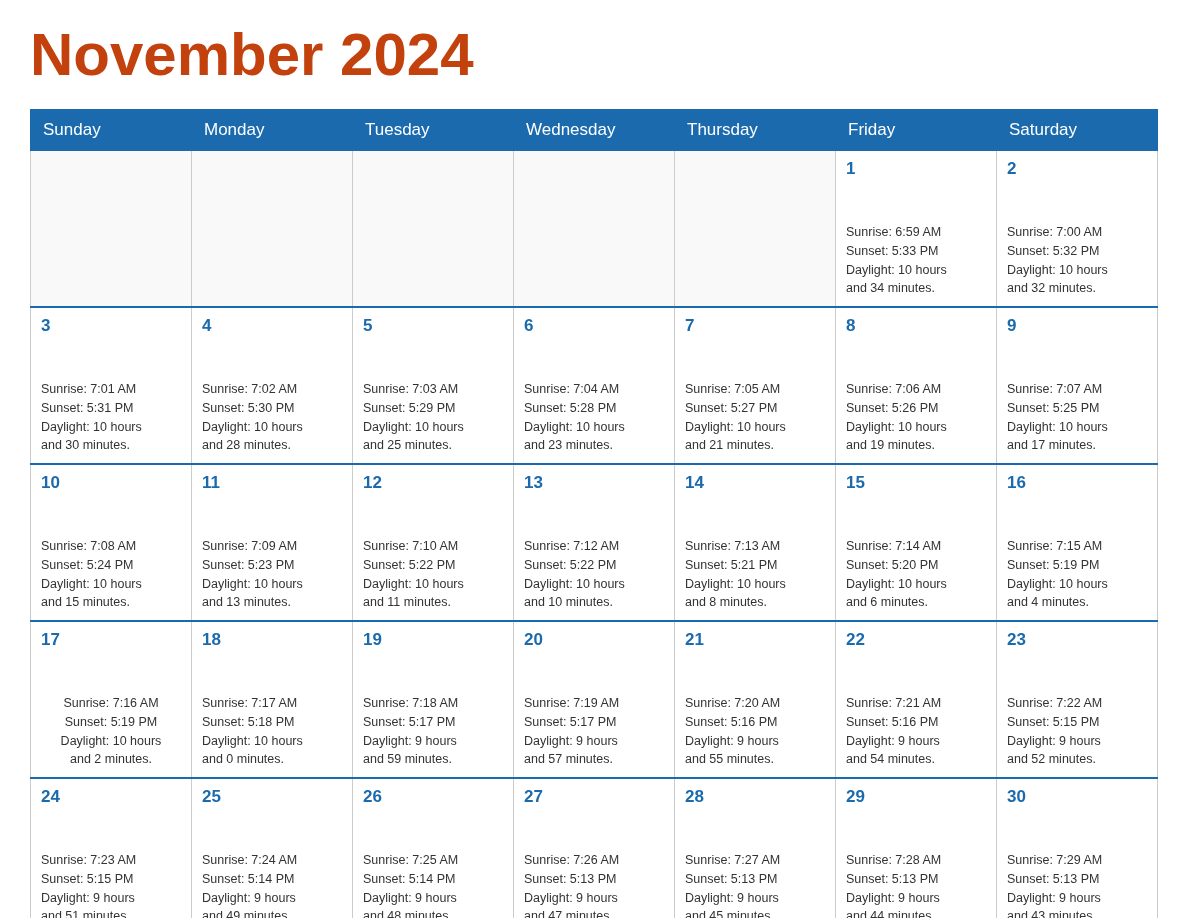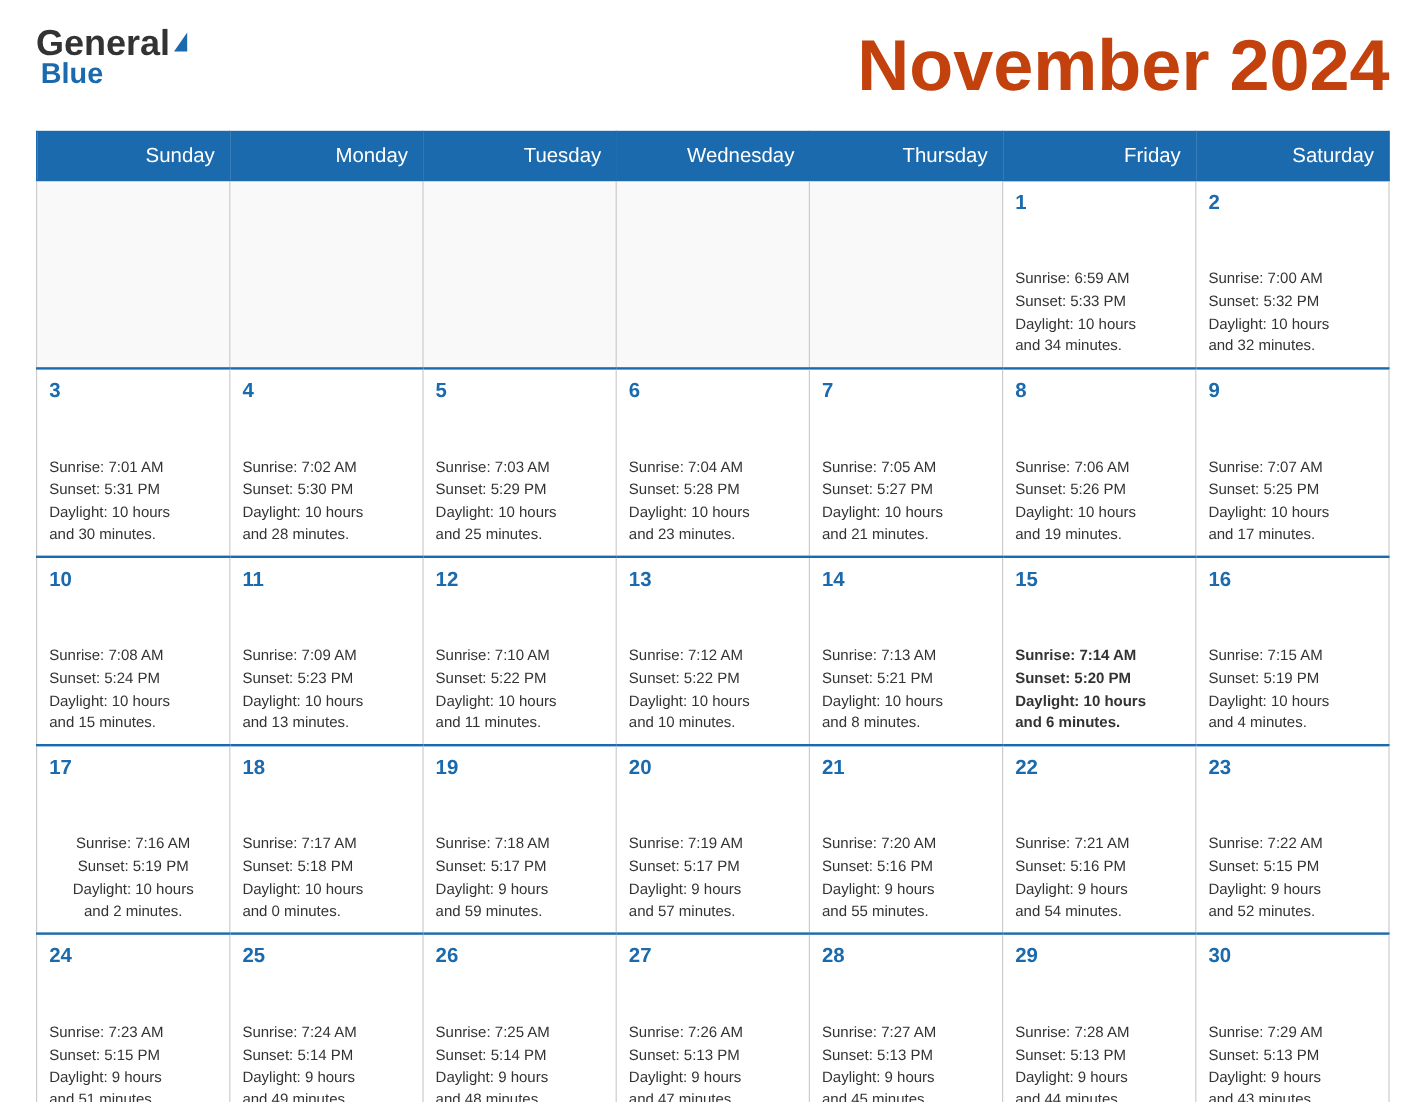--- a/index.html
+++ b/index.html
@@ -38,21 +38,21 @@
       width: 100%;
       border-collapse: collapse;
       border: 1px solid #ccc;
     }
     .calendar-table th {
       background-color: #1a6aad;
       color: #fff;
       font-size: 17px;
       font-weight: normal;
       padding: 10px 12px;
-      text-align: right;
+      text-align: left;
       border: 1px solid #1a6aad;
     }
     .calendar-table td {
       vertical-align: top;
       padding: 8px 10px;
       border: 1px solid #ccc;
       width: 14.28%;
       min-height: 110px;
       height: 120px;
     }
@@ -73,27 +73,20 @@
       background: #f9f9f9;
     }
     .row-divider td {
       border-top: 2px solid #1a6aad;
     }
   </style>
 </head>
 <body>
 
 <div class="header">
-  <div class="logo">
-    <div style="display:flex;align-items:center;">
-      <span style="font-size:30px;font-weight:bold;color:#333;">General</span>
-      <span style="display:inline-block;width:0;height:0;border-left:11px solid transparent;border-right:0px solid transparent;border-bottom:16px solid #1a6aad;margin-left:3px;margin-bottom:4px;"></span>
-    </div>
-    <span style="font-size:24px;font-weight:bold;color:#1a6aad;margin-left:4px;margin-top:-6px;">Blue</span>
-  </div>
   <div class="title-block">
     <div class="month-title">November 2024</div>
   </div>
 </div>
 
 <table class="calendar-table">
   <thead>
     <tr>
     <th>Sunday</th>
         <th>Monday</th>
@@ -208,21 +201,21 @@
         </td>
         <td>
           <span class="day-number">14</span>
           <div class="day-info" style="white-space: pre-line;">Sunrise: 7:13 AM
 Sunset: 5:21 PM
 Daylight: 10 hours
 and 8 minutes.</div>
         </td>
         <td>
           <span class="day-number">15</span>
-          <div class="day-info" style="white-space: pre-line; font-weight: bold;">Sunrise: 7:14 AM
+          <div class="day-info" style="white-space: pre-line;">Sunrise: 7:14 AM
 Sunset: 5:20 PM
 Daylight: 10 hours
 and 6 minutes.</div>
         </td>
         <td>
           <span class="day-number">16</span>
           <div class="day-info" style="white-space: pre-line;">Sunrise: 7:15 AM
 Sunset: 5:19 PM
 Daylight: 10 hours
 and 4 minutes.</div>

